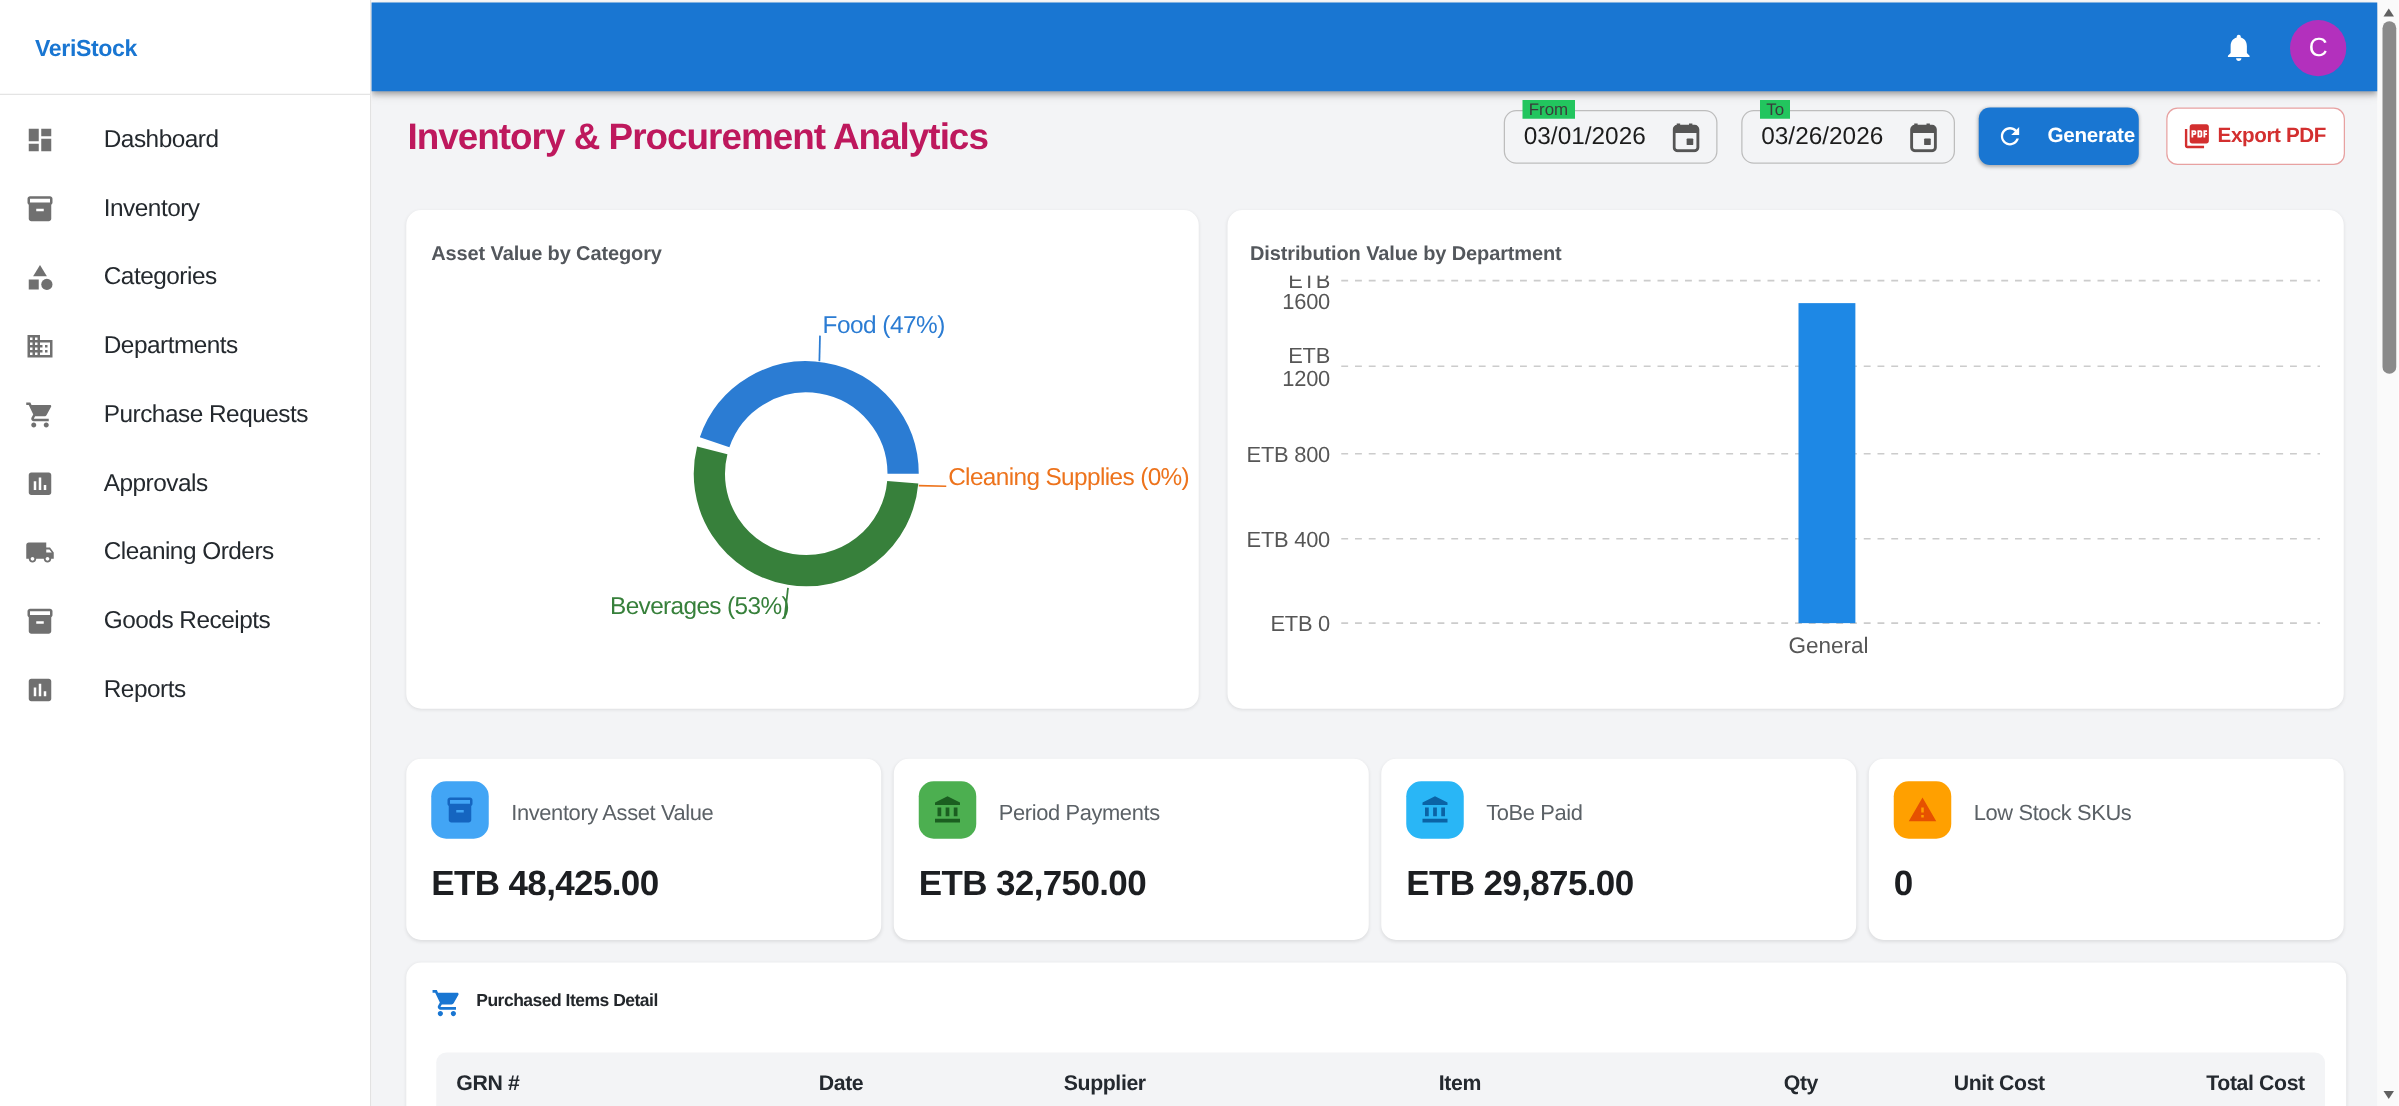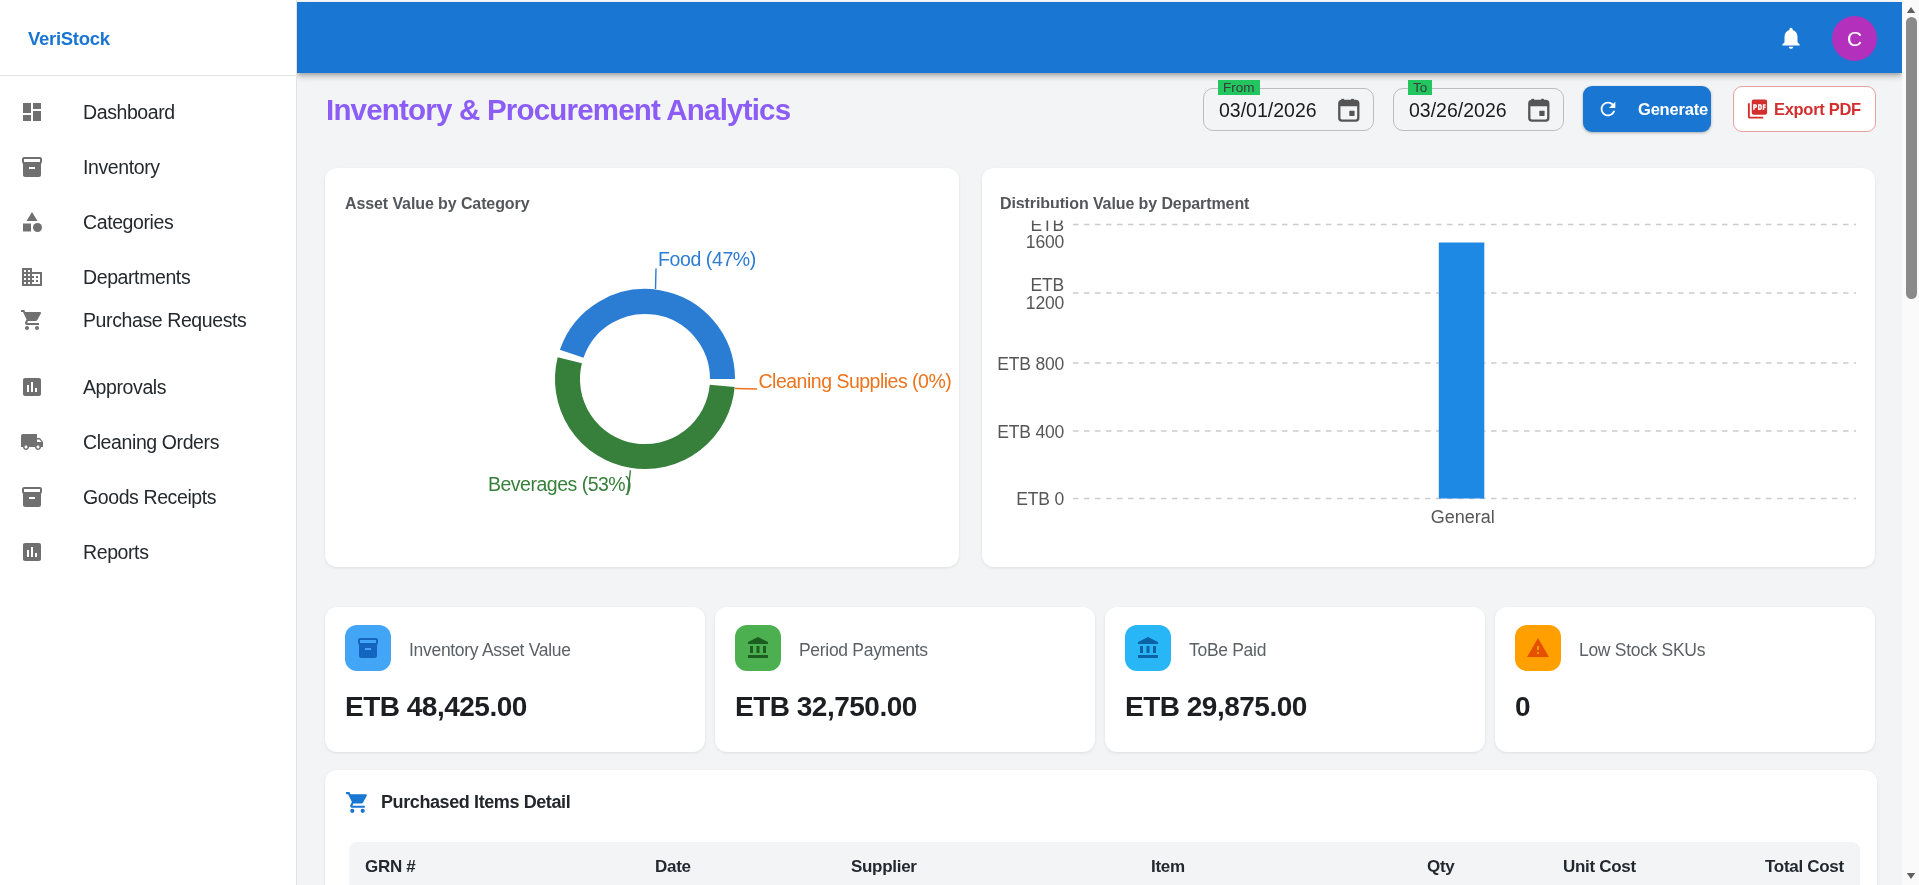--- a/index.html
+++ b/index.html
@@ -12,21 +12,21 @@
 #sidebar { left:0; top:0; width:297px; height:885px; background:#fff; border-right:1px solid #e2e2e2; }
 #brand { left:28px; top:28px; font-size:18.5px; font-weight:bold; color:#1976d2; letter-spacing:-0.3px; }
 .mi { position:absolute; left:0; width:297px; height:40px; }
 .mi svg { position:absolute; left:20px; top:50%; margin-top:-12px; }
 .mi span { position:absolute; left:83px; top:50%; transform:translateY(-50%); font-size:19.5px; color:#24292e; letter-spacing:-0.4px; white-space:nowrap; }
 
 #appbar { left:297px; top:2px; width:1605px; height:71px; background:#1976d2; box-shadow:0 2px 4px -1px rgba(0,0,0,.2),0 4px 5px 0 rgba(0,0,0,.14),0 1px 10px 0 rgba(0,0,0,.12); }
 #bell { left:1778px; top:25px; }
 #avatar { left:1832px; top:16px; width:45px; height:45px; border-radius:50%; background:#b330bd; color:#fff; font-size:21px; text-align:center; line-height:45px; }
 
-#title { left:326px; top:93px; font-size:29.5px; font-weight:bold; color:#8b5cf6; letter-spacing:-0.8px; }
+#title { left:326px; top:93px; font-size:29.5px; font-weight:bold; color:#be185d; letter-spacing:-0.8px; }
 .datefield { position:absolute; top:88px; height:43px; border:1px solid #bdbdbd; border-radius:10px; background:#f3f4f6; }
 .datefield .lab { position:absolute; left:14px; top:-9px; background:#22c55e; padding:0 5px; font-size:13.5px; color:#3a3a3a; }
 .datefield .val { position:absolute; left:15px; top:50%; transform:translateY(-50%); font-size:19.5px; color:#1c1c1c; }
 .datefield svg { position:absolute; right:13px; top:50%; transform:translateY(-50%); }
 #btn-gen { left:1583px; top:86px; width:128px; height:46px; background:#1976d2; border-radius:9px; color:#fff; box-shadow:0 1px 3px rgba(0,0,0,.3); }
 #btn-gen span { position:absolute; left:43px; top:50%; transform:translateY(-50%); font-size:16.5px; font-weight:bold; letter-spacing:-0.2px;margin-left:12px; }
 #btn-gen svg { position:absolute; left:14px; top:50%; transform:translateY(-50%); }
 #btn-pdf { left:1733px; top:86px; width:143px; height:46px; background:#fff; border:1px solid #e7a1a1; border-radius:9px; color:#d32f2f; }
 #btn-pdf span { position:absolute; left:40px; top:50%; transform:translateY(-50%); font-size:16.5px; font-weight:bold; letter-spacing:-0.3px; }
 #btn-pdf svg { position:absolute; left:12px; top:50%; transform:translateY(-50%); }
@@ -68,21 +68,21 @@
         <path d="M3 13.5h8v8H3z"></path>
       </svg>
       <span>Categories</span>
     </div>
 <div class="mi" style="top:257px;">
       <svg width="24" height="24" viewBox="0 0 24 24" fill="#707070">
         <path d="M12 7V3H2v18h20V7H12zM6 19H4v-2h2v2zm0-4H4v-2h2v2zm0-4H4V9h2v2zm0-4H4V5h2v2zm4 12H8v-2h2v2zm0-4H8v-2h2v2zm0-4H8V9h2v2zm0-4H8V5h2v2zm10 12h-8v-2h2v-2h-2v-2h2v-2h-2V9h8v10zm-2-8h-2v2h2v-2zm0 4h-2v2h2v-2z"></path>
       </svg>
       <span>Departments</span>
     </div>
-<div class="mi" style="top:300px;padding-left:28px;">
+<div class="mi" style="top:312px;padding-left:28px;">
       <svg width="24" height="24" viewBox="0 0 24 24" fill="#707070">
         <path d="M7 18c-1.1 0-1.99.9-1.99 2S5.9 22 7 22s2-.9 2-2-.9-2-2-2zM1 2v2h2l3.6 7.59-1.35 2.45c-.16.28-.25.61-.25.96 0 1.1.9 2 2 2h12v-2H7.42c-.14 0-.25-.11-.25-.25l.03-.12.9-1.63h7.45c.75 0 1.41-.41 1.75-1.03l3.58-6.49c.08-.14.12-.31.12-.48 0-.55-.45-1-1-1H5.21l-.94-2H1zm16 16c-1.1 0-1.99.9-1.99 2s.89 2 1.99 2 2-.9 2-2-.9-2-2-2z"></path>
       </svg>
       <span>Purchase Requests</span>
     </div>
 <div class="mi" style="top:367px;">
       <svg width="24" height="24" viewBox="0 0 24 24" fill="#707070">
         <path d="M19 3H5c-1.1 0-2 .9-2 2v14c0 1.1.9 2 2 2h14c1.1 0 2-.9 2-2V5c0-1.1-.9-2-2-2zM9 17H7v-7h2v7zm4 0h-2V7h2v10zm4 0h-2v-4h2v4z"></path>
       </svg>
       <span>Approvals</span>
@@ -210,21 +210,21 @@
       </svg>
     </div>
 <div class="abs stlab" style="left:1579px;">Low Stock SKUs</div>
 <div class="abs stval" style="left:1515px;">0</div>
 
 <div class="card" style="left:325px;top:770px;width:1552px;height:140px;border-bottom-left-radius:0;border-bottom-right-radius:0;"></div>
 <div class="abs" style="left:349px;top:842px;width:1511px;height:48px;background:#f3f4f6;border-radius:8px 8px 0 0;"></div>
 <svg class="abs" style="left:345px;top:790px;" width="25" height="25" viewBox="0 0 24 24" fill="#1976d2">
       <path d="M7 18c-1.1 0-1.99.9-1.99 2S5.9 22 7 22s2-.9 2-2-.9-2-2-2zM1 2v2h2l3.6 7.59-1.35 2.45c-.16.28-.25.61-.25.96 0 1.1.9 2 2 2h12v-2H7.42c-.14 0-.25-.11-.25-.25l.03-.12.9-1.63h7.45c.75 0 1.41-.41 1.75-1.03l3.58-6.49c.08-.14.12-.31.12-.48 0-.55-.45-1-1-1H5.21l-.94-2H1zm16 16c-1.1 0-1.99.9-1.99 2s.89 2 1.99 2 2-.9 2-2-.9-2-2-2z"></path>
     </svg>
-<div class="abs" id="pidhead" style="left:381px;top:792px;font-size:18px;font-weight:bold;color:#23272b;letter-spacing:-0.4px;">Purchased Items Detail</div>
+<div class="abs" id="pidhead" style="left:381px;top:792px;font-size:14px;font-weight:bold;color:#23272b;letter-spacing:-0.4px;">Purchased Items Detail</div>
 <div class="th" style="left:365px;">GRN #</div>
 <div class="th" style="left:655px;">Date</div>
 <div class="th" style="left:851px;">Supplier</div>
 <div class="th" style="left:1151px;">Item</div>
 <div class="th" style="left:1427px;">Qty</div>
 <div class="th" style="left:1563px;">Unit Cost</div>
 <div class="th" style="left:1765px;">Total Cost</div>
 
 <div id="sb" class="abs">
       <div class="thumb"></div>

